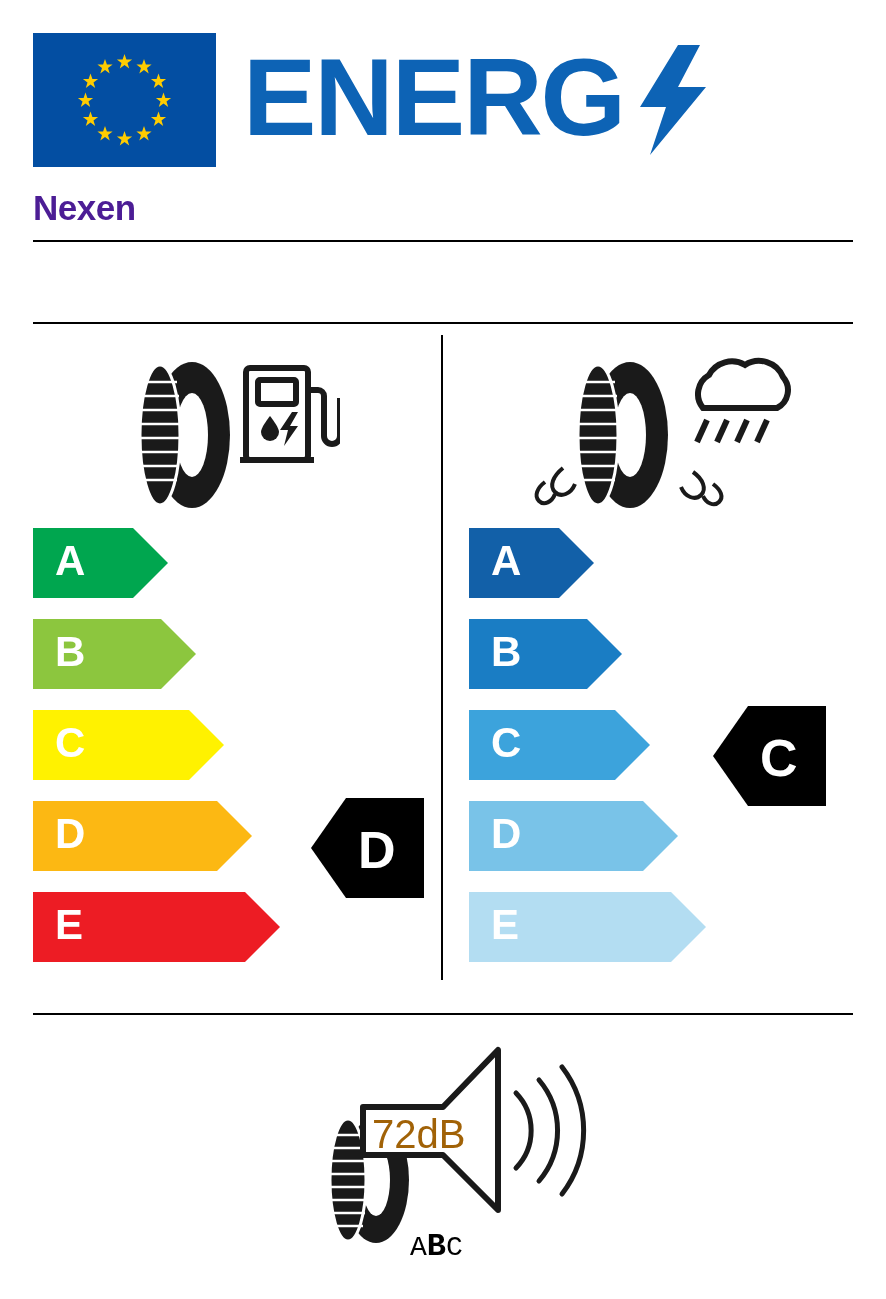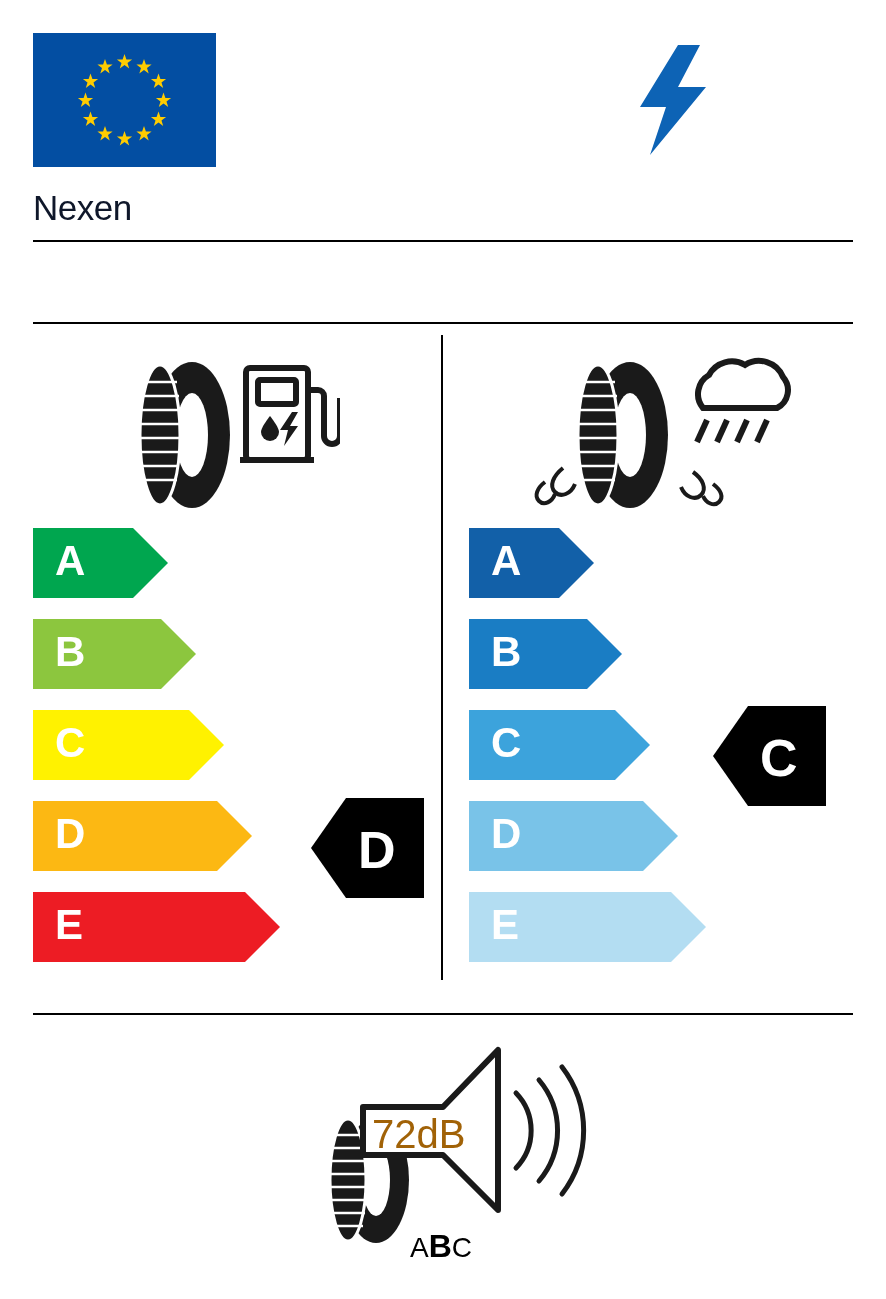--- a/index.html
+++ b/index.html
@@ -51,22 +51,22 @@
     top: 45px;
     width: 70px;
     height: 110px;
   }
 
   .brand-name {
     position: absolute;
     left: 33px;
     top: 188px;
     font-size: 35px;
-    font-weight: normal;
-    color: #0f172a;
+    font-weight: bold;
+    color: #4c1d95;
     letter-spacing: -0.5px;
   }
 
   .hr {
     position: absolute;
     background: #000;
     height: 2px;
     left: 33px;
     width: 820px;
   }
@@ -117,21 +117,21 @@
     font-weight: normal;
     color: #a16207;
     font-family: "Liberation Sans", sans-serif;
   }
   .noise-classes {
     position: absolute;
     top: 1228px;
     left: 410px;
     font-size: 28px;
     color: #000;
-    font-family: Liberation Sans, sans-serif;
+    font-family: Liberation Mono, monospace;
   }
   .noise-classes .cls {
     font-weight: normal;
     color: #000;
   }
   .noise-classes .cls.active {
     font-weight: bold;
     font-size: 32px;
   }
 </style>
@@ -154,20 +154,21 @@
         <polygon points="0,-8 1.9,-2.5 7.6,-2.5 3,1 4.7,6.5 0,3.1 -4.7,6.5 -3,1 -7.6,-2.5 -1.9,-2.5" transform="translate(91.5,106)"></polygon>
         <polygon points="0,-8 1.9,-2.5 7.6,-2.5 3,1 4.7,6.5 0,3.1 -4.7,6.5 -3,1 -7.6,-2.5 -1.9,-2.5" transform="translate(72,101)"></polygon>
         <polygon points="0,-8 1.9,-2.5 7.6,-2.5 3,1 4.7,6.5 0,3.1 -4.7,6.5 -3,1 -7.6,-2.5 -1.9,-2.5" transform="translate(57.5,86.5)"></polygon>
         <polygon points="0,-8 1.9,-2.5 7.6,-2.5 3,1 4.7,6.5 0,3.1 -4.7,6.5 -3,1 -7.6,-2.5 -1.9,-2.5" transform="translate(52.5,67.5)"></polygon>
         <polygon points="0,-8 1.9,-2.5 7.6,-2.5 3,1 4.7,6.5 0,3.1 -4.7,6.5 -3,1 -7.6,-2.5 -1.9,-2.5" transform="translate(57.5,48.5)"></polygon>
         <polygon points="0,-8 1.9,-2.5 7.6,-2.5 3,1 4.7,6.5 0,3.1 -4.7,6.5 -3,1 -7.6,-2.5 -1.9,-2.5" transform="translate(72,34)"></polygon>
       </g>
     </svg>
   </div>
 
+  <div class="energ-word">ENERG</div>
 
   <svg class="bolt" viewBox="0 0 70 110">
     <polygon points="40,0 2,62 28,62 12,110 68,42 40,42 62,0" fill="#0d63b5"></polygon>
   </svg>
 
   <div class="brand-name">Nexen</div>
 
   <div class="hr hr-under-brand"></div>
   <div class="hr hr-section-top"></div>
   <div class="hr hr-section-bottom"></div>

